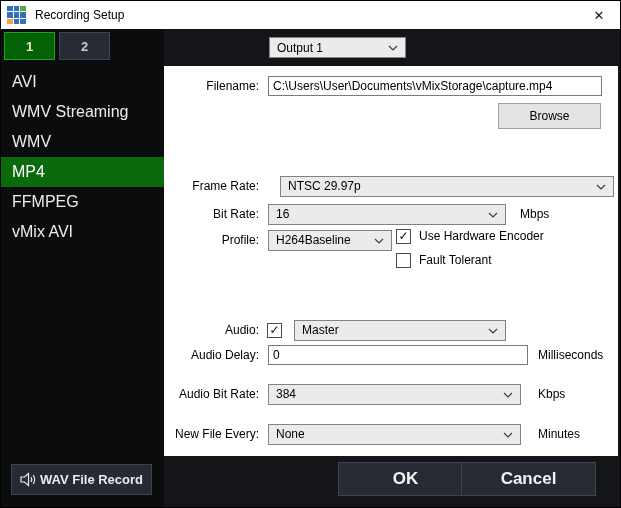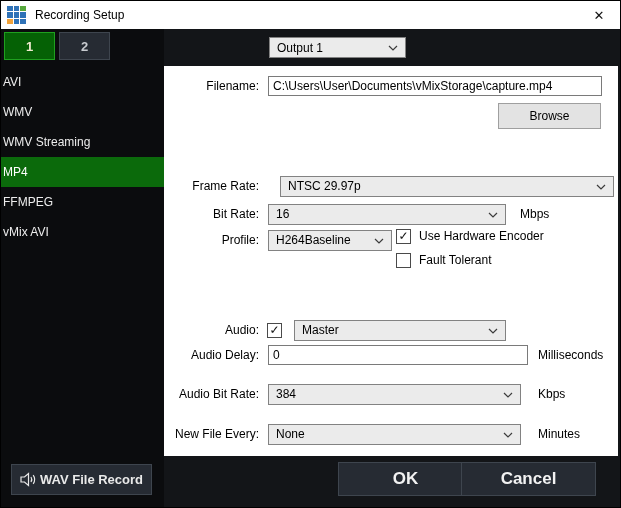--- a/index.html
+++ b/index.html
@@ -28,22 +28,22 @@
   .sidebar { position:absolute; left:0; top:28px; width:163px; height:480px;
     background: var(--sidebar-bg,#0b0c0e); }
   .tab-btn { position:absolute; top:3px; width:51px; height:28px;
     display:flex; align-items:center; justify-content:center;
     font-size:13px; font-weight:bold; }
   .tab-1 { left:3px; background:var(--tab-active-green,#056105);
     border:1px solid var(--tab-active-border,#1fa01f); color:#f0ead0; }
   .tab-2 { left:58px; background:var(--dark-button-bg,#262b33);
     border:1px solid var(--dark-button-border,#3e454e); color:#c8cbd0; }
   .menu { position:absolute; top:38px; left:0; width:163px; }
-  .menu-item { height:30px; display:flex; align-items:center; padding-left:2px;
-    font-size:12px; color:#ededed; }
+  .menu-item { height:30px; display:flex; align-items:center; padding-left:11px;
+    font-size:16px; color:#ededed; }
   .menu-item.selected { background: var(--accent-green,#0b6a0b); color:#fff; }
   .wav-btn { position:absolute; left:10px; top:435px; width:141px; height:31px;
     background:var(--dark-button-bg,#262b33); border:1px solid var(--dark-button-border,#3e454e);
     color:#e9e9e9; font-size:13px; font-weight:bold;
     display:flex; align-items:center; justify-content:center; gap:3px; }
   .speaker-icon { display:inline-flex; }
   
   .combo { background:var(--combo-bg,#ebebeb); border:1px solid var(--combo-border,#828282);
     display:flex; align-items:center; padding:0 22px 0 7px;
     font-size:12px; color:#000; position:absolute; height:21px; }
@@ -102,22 +102,22 @@
     </span>
     <span class="title-text">Recording Setup</span>
     <span class="close-btn">✕</span>
   </div>
 
   <div class="sidebar">
     <div class="tab-btn tab-1">1</div>
     <div class="tab-btn tab-2">2</div>
     <div class="menu">
       <div class="menu-item">AVI</div>
+      <div class="menu-item">WMV Streaming</div>
       <div class="menu-item">WMV</div>
-      <div class="menu-item">WMV Streaming</div>
       <div class="menu-item selected">MP4</div>
       <div class="menu-item">FFMPEG</div>
       <div class="menu-item">vMix AVI</div>
     </div>
     <div class="wav-btn">
       <span class="speaker-icon">
         <svg width="17" height="15" viewBox="0 0 17 15" fill="none" stroke="#e9e9e9" stroke-width="1.2">
           <polygon points="1,5 4.5,5 8.5,1.5 8.5,13.5 4.5,10 1,10"></polygon>
           <path d="M11,5 q1.5,2.5 0,5"></path>
           <path d="M13.2,3.2 q3,4.3 0,8.6"></path>

